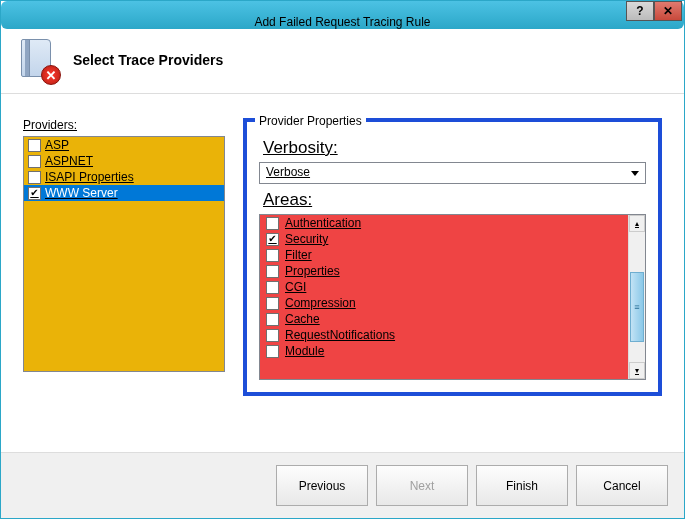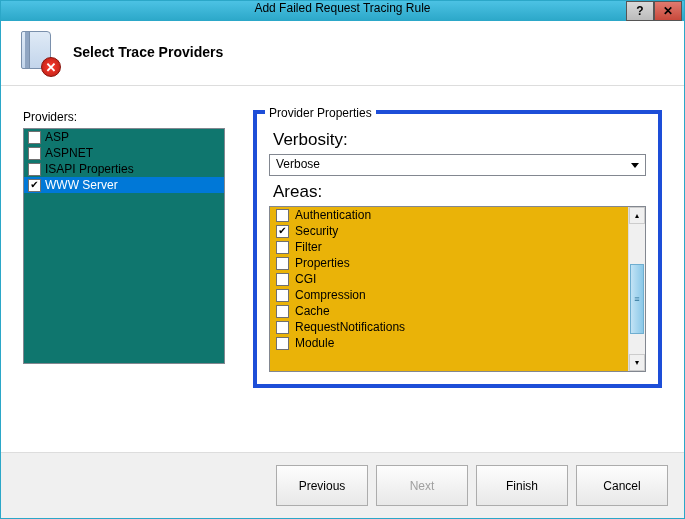--- a/index.html
+++ b/index.html
@@ -1,46 +1,46 @@
 <!DOCTYPE html>
 <html><head>
 <meta charset="utf-8">
 <style>
   * { box-sizing: border-box; font-family: "Segoe UI", Tahoma, sans-serif; }
   body { margin: 0; background: #fff; }
   .window { width: 685px; height: 519px; border: 1px solid #2ba7c8; background: #fff; position: relative; }
-  .titlebar { height: 20px; background: linear-gradient(#4cc2e4, #2ba7c8); display: flex; align-items: flex-start; position: relative; }
+  .titlebar { height: 28px; background: linear-gradient(#4cc2e4, #2ba7c8); display: flex; align-items: flex-end; position: relative; border-radius: 6px; }
   .titlebar-title { flex: 1; text-align: center; font-size: 12px; color: #000; }
   .titlebar-buttons { position: absolute; right: 2px; top: 0; display: flex; }
   .tb-btn { width: 28px; height: 20px; border: 1px solid #555; background: linear-gradient(#d9d9d9, #bbb); display: flex; align-items: center; justify-content: center; font-size: 12px; font-weight: bold; cursor: pointer; }
   .tb-btn.help { margin-right: 0; }
   .tb-btn.close { background: linear-gradient(#e07a6f, #c8493b); color: #000; }
   .header { display: flex; align-items: center; padding: 10px 18px 6px 18px; }
   .header-icon { width: 38px; height: 42px; position: relative; margin-right: 16px; }
   .book { width: 30px; height: 38px; background: linear-gradient(#dfeaf6, #c3d5eb); border: 1px solid #7a90ac; border-radius: 2px 4px 4px 2px; position: absolute; left: 2px; top: 0; }
   .book::before { content:""; position:absolute; left:3px; top:0; bottom:0; width:4px; background:#8fa5c2; border-right:1px solid #7a90ac;}
   .err-badge { position: absolute; right: -4px; bottom: -4px; width: 20px; height: 20px; background: radial-gradient(#ff3b30, #b51d12); border-radius: 50%; border: 1px solid #8a1109; display:flex; align-items:center; justify-content:center; color:#fff; font-weight:bold; font-size:13px;}
   .header-title { font-size: 14px; font-weight: bold; color: #000; }
   .divider { border: none; border-top: 1px solid #ddd; margin: 6px 0 0 0; }
-  .content { display: flex; padding: 24px 22px 8px 22px; gap: 28px; }
+  .content { display: flex; padding: 24px 22px 8px 22px; gap: 18px; text-decoration: underline; }
   .col-left { width: 202px; }
   .label { font-size: 12px; color: #000; margin-bottom: 4px; }
-  .listbox { border: 1px solid #828790; height: 236px; background: #0f766e; overflow: hidden; }
+  .listbox { border: 1px solid #828790; height: 236px; background: #eab308; overflow: hidden; }
   .list-item { display: flex; align-items: center; font-size: 12px; padding: 1px 4px; gap: 4px; cursor: default; }
   .list-item.selected { background: #0078d7; color: #fff; }
   .chk { width: 13px; height: 13px; border: 1px solid #707070; background: #fff; display:flex; align-items:center; justify-content:center; font-size:10px; color:#000; line-height:1; cursor:pointer;}
   .chk.checked::after { content: "✔"; font-size: 10px; }
   .list-item.selected .chk { background:#fff; color:#000;}
   .col-right { flex: 1; }
   .group { border: 4px solid #1d4ed8; padding: 10px 12px 12px 12px; position: relative; }
   .group-title { position: absolute; top: -8px; left: 8px; background: #fff; padding: 0 4px; font-size: 12px; }
   .sub-label { font-size: 17px; margin: 6px 0 4px 4px; }
   .select { width: 100%; height: 22px; border: 1px solid #828790; background: #fff; font-size: 12px; padding: 2px 20px 2px 6px; position: relative; cursor: pointer; }
   .select::after { content:""; position:absolute; right:6px; top:8px; border-left:4px solid transparent; border-right:4px solid transparent; border-top:5px solid #000;}
-  .areas-box { border: 1px solid #828790; height: 166px; display: flex; background: #eab308; margin-top:2px;}
+  .areas-box { border: 1px solid #828790; height: 166px; display: flex; background: #ef4444; margin-top:2px;}
   .areas-list { flex: 1; overflow: hidden; }
   .area-item { display: flex; align-items: center; font-size: 12px; padding: 1px 6px; gap: 6px; }
   .scrollbar { width: 17px; background: #f0f0f0; border-left: 1px solid #ddd; display: flex; flex-direction: column; }
   .sb-btn { height: 17px; background: #f0f0f0; border: 1px solid #ccc; display:flex; align-items:center; justify-content:center; font-size:8px; cursor:pointer;}
   .sb-track { flex: 1; position: relative; background: #f0f0f0; }
   .sb-thumb { position: absolute; left: 1px; right: 1px; top: 40px; height: 70px; background: linear-gradient(90deg,#c2e3f5,#8ac8e8); border: 1px solid #6faed0; cursor:pointer;}
   .sb-thumb::after{content:"≡"; position:absolute; left:0; right:0; top:50%; transform:translateY(-50%); text-align:center; font-size:9px; color:#2a6f95;}
   .footer { position: absolute; bottom: 0; left: 0; right: 0; border-top: 1px solid #ddd; background: #f0f0f0; padding: 12px 16px; display: flex; justify-content: flex-end; gap: 8px; }
   .btn { width: 92px; height: 41px; border: 1px solid #acacac; background: linear-gradient(#fdfdfd,#e8e8e8); font-size: 12px; cursor: pointer; }
   .btn:disabled { color: #a0a0a0; cursor: default; }

